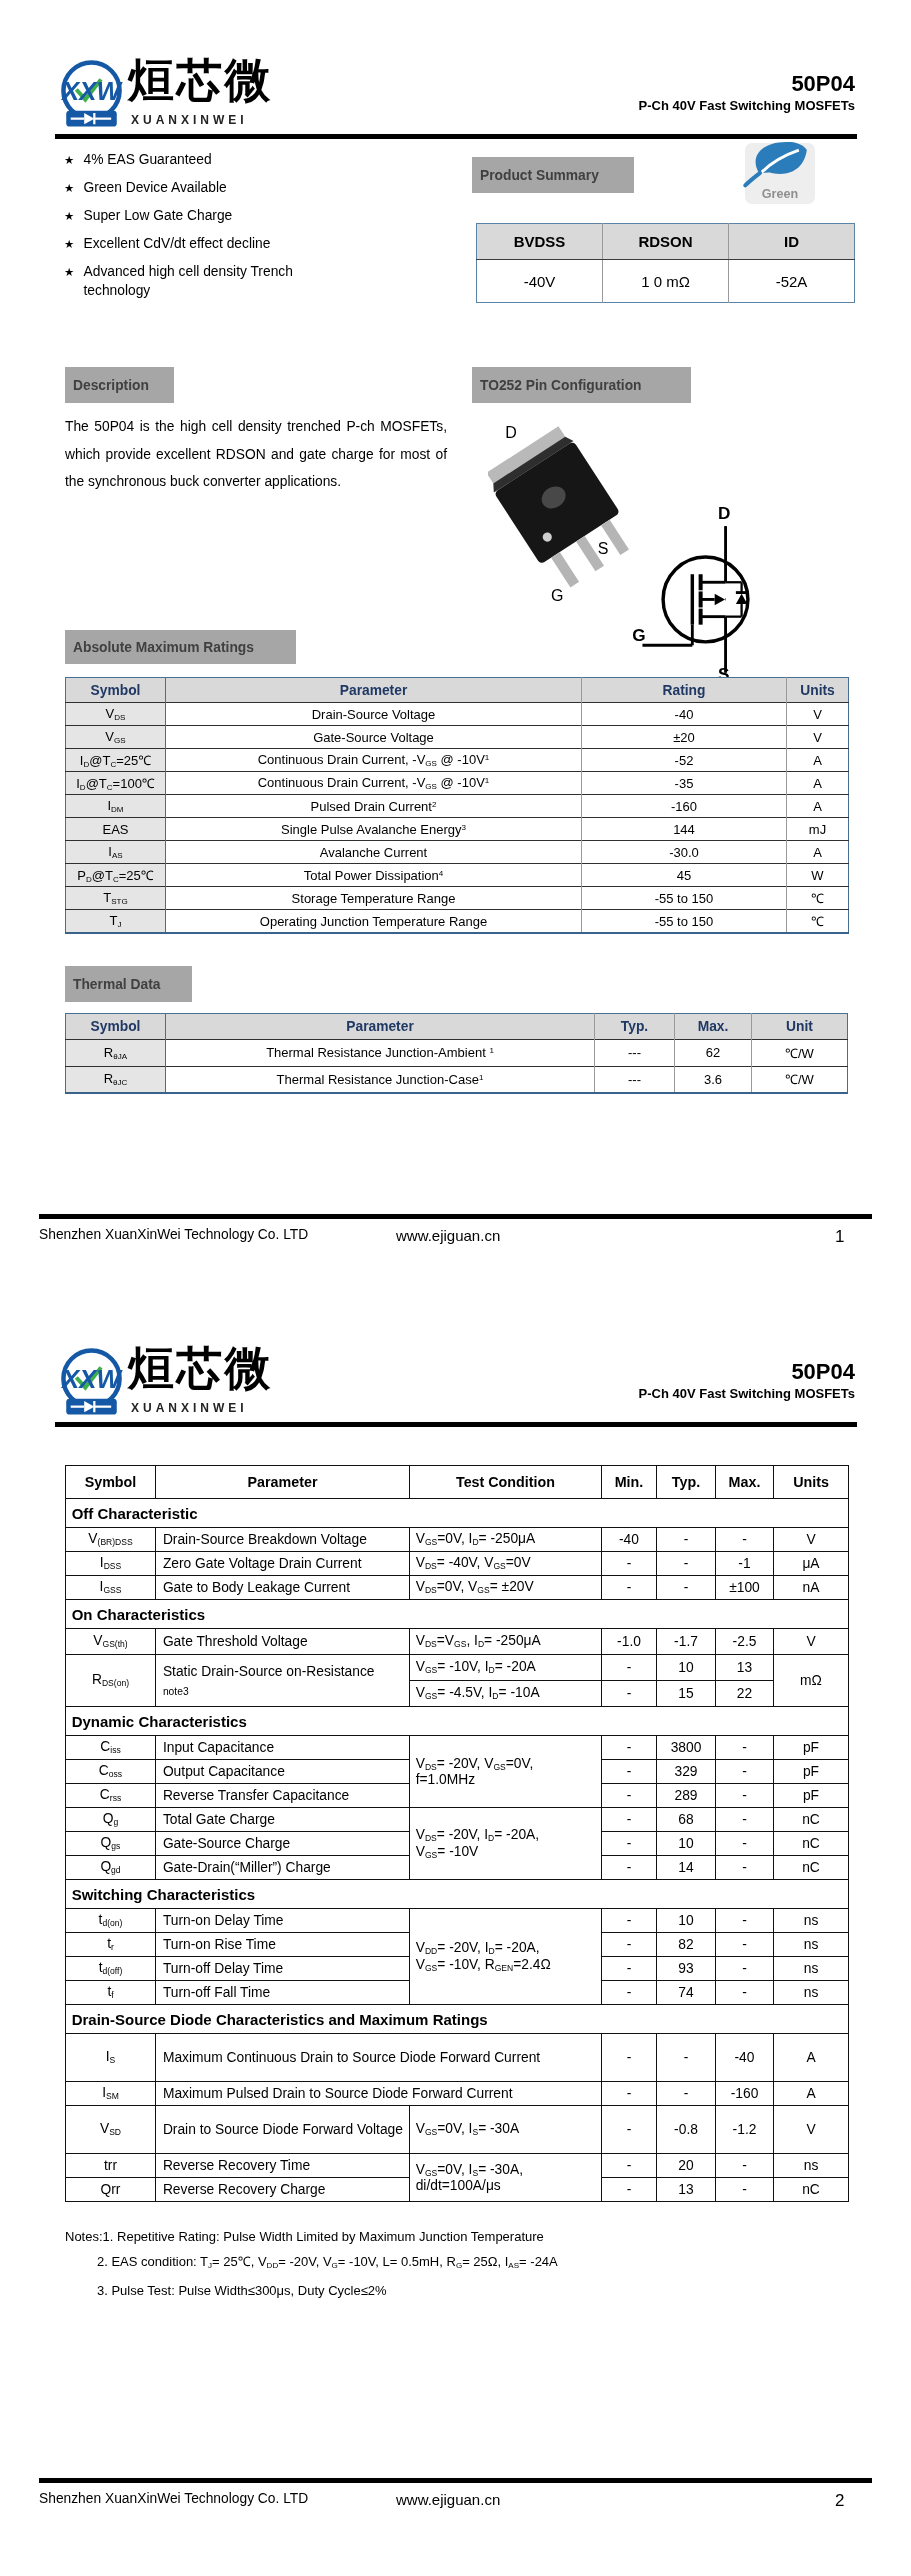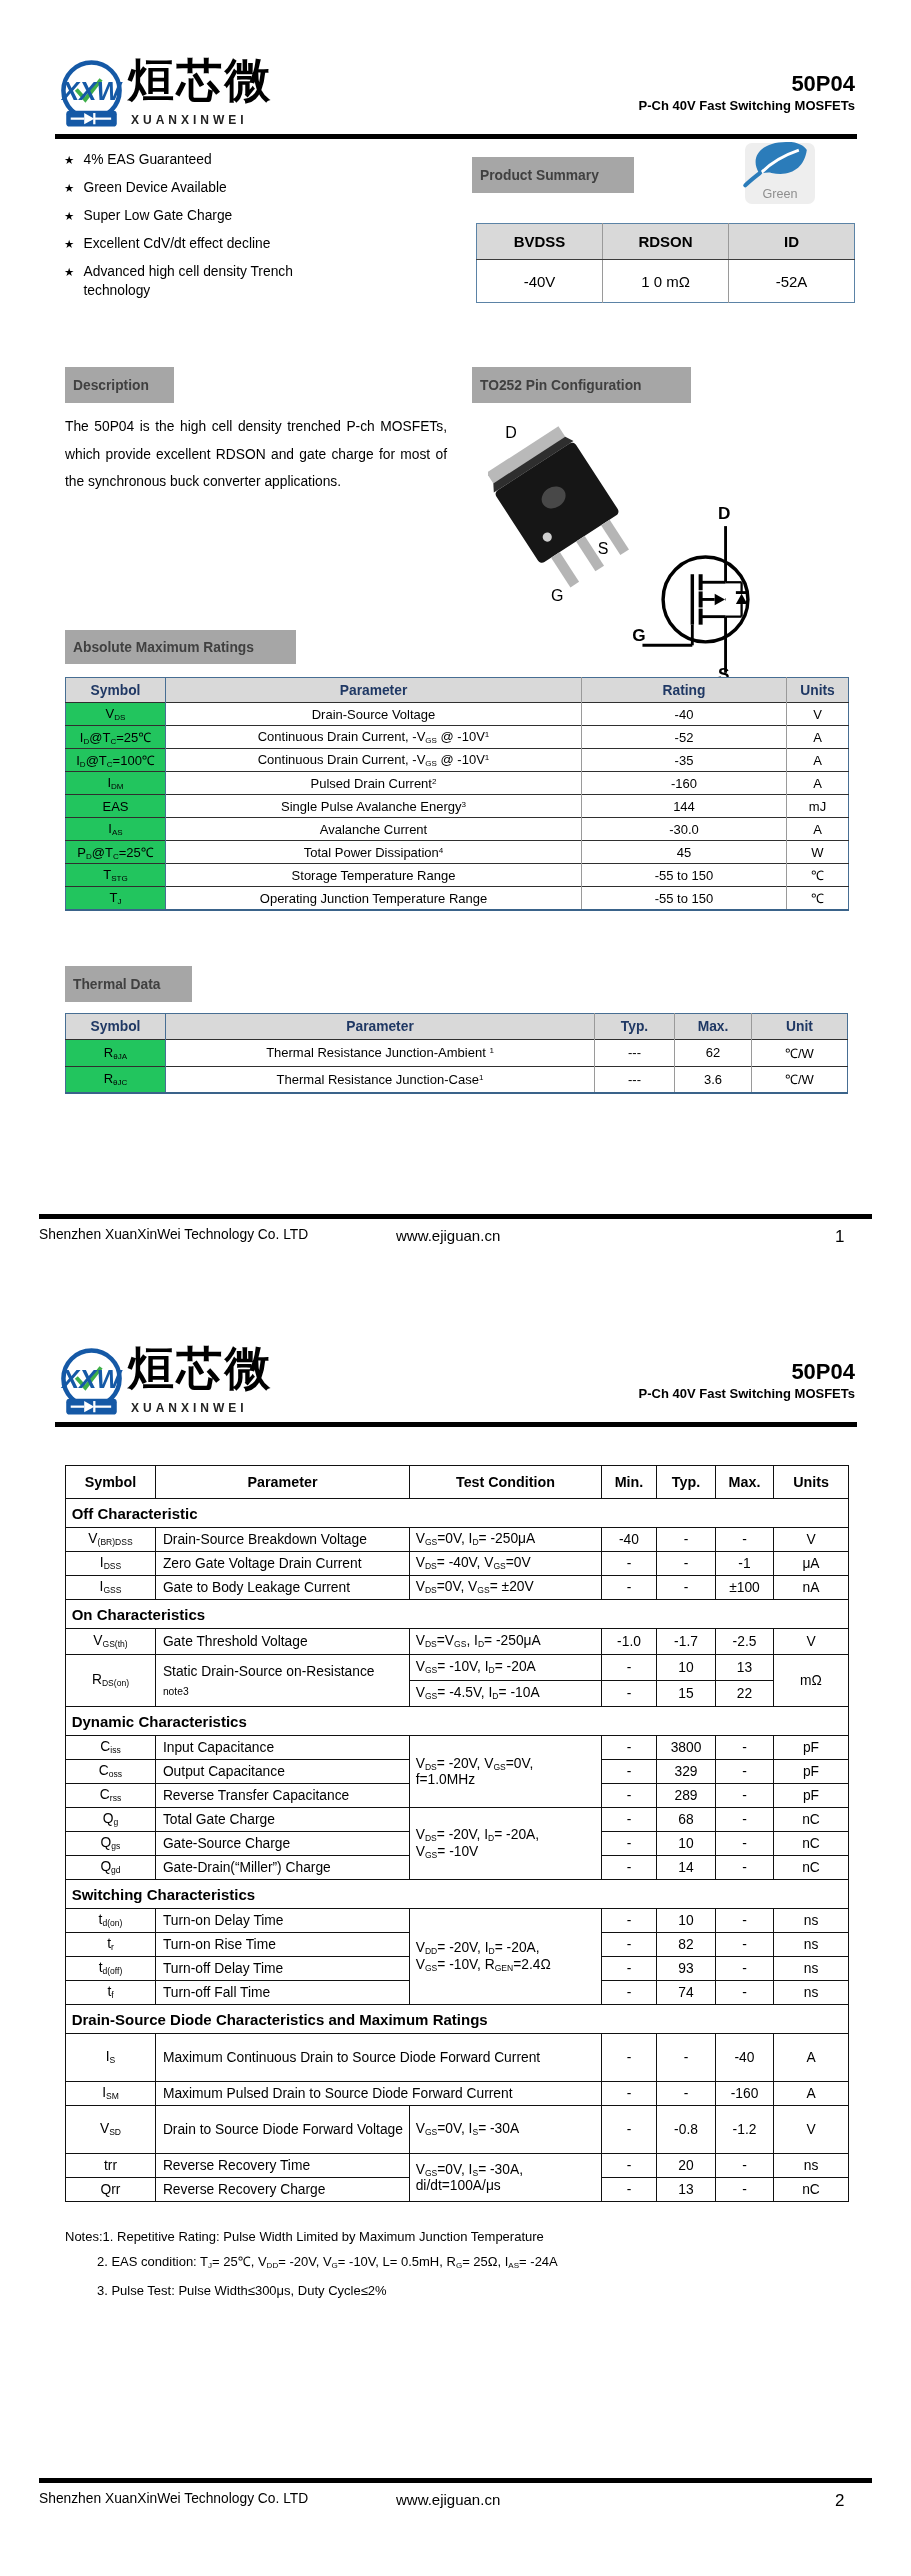--- a/index.html
+++ b/index.html
@@ -27,21 +27,21 @@
   .label-box{position:absolute;background:#a6a6a6;color:#404040;font-weight:bold;font-size:13.8px;display:flex;align-items:center;padding-left:8px;box-sizing:border-box;}
   .lb-ps{left:472px;top:157px;width:162px;height:36px;}
   .lb-desc{left:65px;top:367px;width:109px;height:36px;}
   .lb-pin{left:472px;top:367px;width:219px;height:36px;}
   .lb-amr{left:65px;top:630px;width:231px;height:34px;}
   .lb-th{left:65px;top:966px;width:127px;height:36px;}
 
   
   .green-badge{position:absolute;left:745px;top:143px;width:70px;height:61px;background:#eeeeee;border-radius:6.9px;}
   .green-badge svg{position:absolute;left:-8px;top:-10.3px;}
-  .green-badge .g-label{position:absolute;left:0;right:0;bottom:3.4px;text-align:center;font-size:12.6px;font-weight:normal;color:#8f8f8f;}
+  .green-badge .g-label{position:absolute;left:0;right:0;bottom:3.4px;text-align:center;font-size:12.6px;font-weight:bold;color:#8f8f8f;}
 
   
   .summary-wrap{position:absolute;left:476px;top:223px;width:379px;}
   table{border-collapse:collapse;table-layout:fixed;}
   .summary-tbl{width:379px;border:1.7px solid #5b83a6;}
   .summary-tbl td{border-left:0.6px solid #9a9a9a;text-align:center;font-size:15px;}
   .summary-tbl td:first-child{border-left:none;}
   .summary-tbl .hd td{background:#d9d9d9;font-weight:bold;height:33px;border-bottom:1.1px solid #3c3c3c;}
   .summary-tbl .bd td{height:40px;background:#fff;}
 
@@ -55,21 +55,21 @@
   
   .p1-tbl{position:absolute;left:65px;width:783px;border:1.7px solid #476e93;border-bottom:2.3px solid #3a638a;}
   .amr-tbl{top:677px;}
   .th-tbl{top:1013px;}
   .p1-tbl td{border-top:1.1px solid #2f2f2f;border-left:0.6px solid #9a9a9a;text-align:center;font-size:13px;}
   .p1-tbl td:first-child{border-left:none;border-right:1.1px solid #476e93;}
   .p1-tbl tr.hd td{background:#d9d9d9;color:#1f3864;font-weight:bold;font-size:13.8px;height:22px;border-top:none;}
   .amr-tbl tbody td{height:20px;}
   .th-tbl tr.hd td{height:23px;}
   .th-tbl tbody td{height:23.5px;}
-  .p1-tbl tbody td.sym{background:#22c55e;}
+  .p1-tbl tbody td.sym{background:#e5e5e5;}
 
   
   .footer-line{position:absolute;left:39px;width:833px;height:4.6px;background:#000;}
   .footer-text{position:absolute;left:39px;width:833px;font-size:13.8px;}
   .ft-company{position:absolute;left:0;}
   .ft-site{position:absolute;left:357px;font-size:15px;}
   .ft-page{position:absolute;right:27.5px;font-size:17px;}
   #page1 .footer-line{top:1214px;} #page1 .footer-text{top:1227px;}
   #page2 .footer-line{top:1190px;} #page2 .footer-text{top:1203px;}
 
@@ -242,20 +242,26 @@
         </tr>
       </thead>
       <tbody id="amr-body">
           <tr>
             <td class="sym">V<sub>DS</sub></td>
             <td class="par">Drain-Source Voltage</td>
             <td class="num">-40</td>
             <td class="unit">V</td>
           </tr>
           <tr>
+            <td class="sym">V<sub>GS</sub></td>
+            <td class="par">Gate-Source Voltage</td>
+            <td class="num">±20</td>
+            <td class="unit">V</td>
+          </tr>
+          <tr>
             <td class="sym">I<sub>D</sub>@T<sub>C</sub>=25℃</td>
             <td class="par">Continuous Drain Current, -V<sub>GS</sub> @ -10V<sup>1</sup></td>
             <td class="num">-52</td>
             <td class="unit">A</td>
           </tr>
           <tr>
             <td class="sym">I<sub>D</sub>@T<sub>C</sub>=100℃</td>
             <td class="par">Continuous Drain Current, -V<sub>GS</sub> @ -10V<sup>1</sup></td>
             <td class="num">-35</td>
             <td class="unit">A</td>

